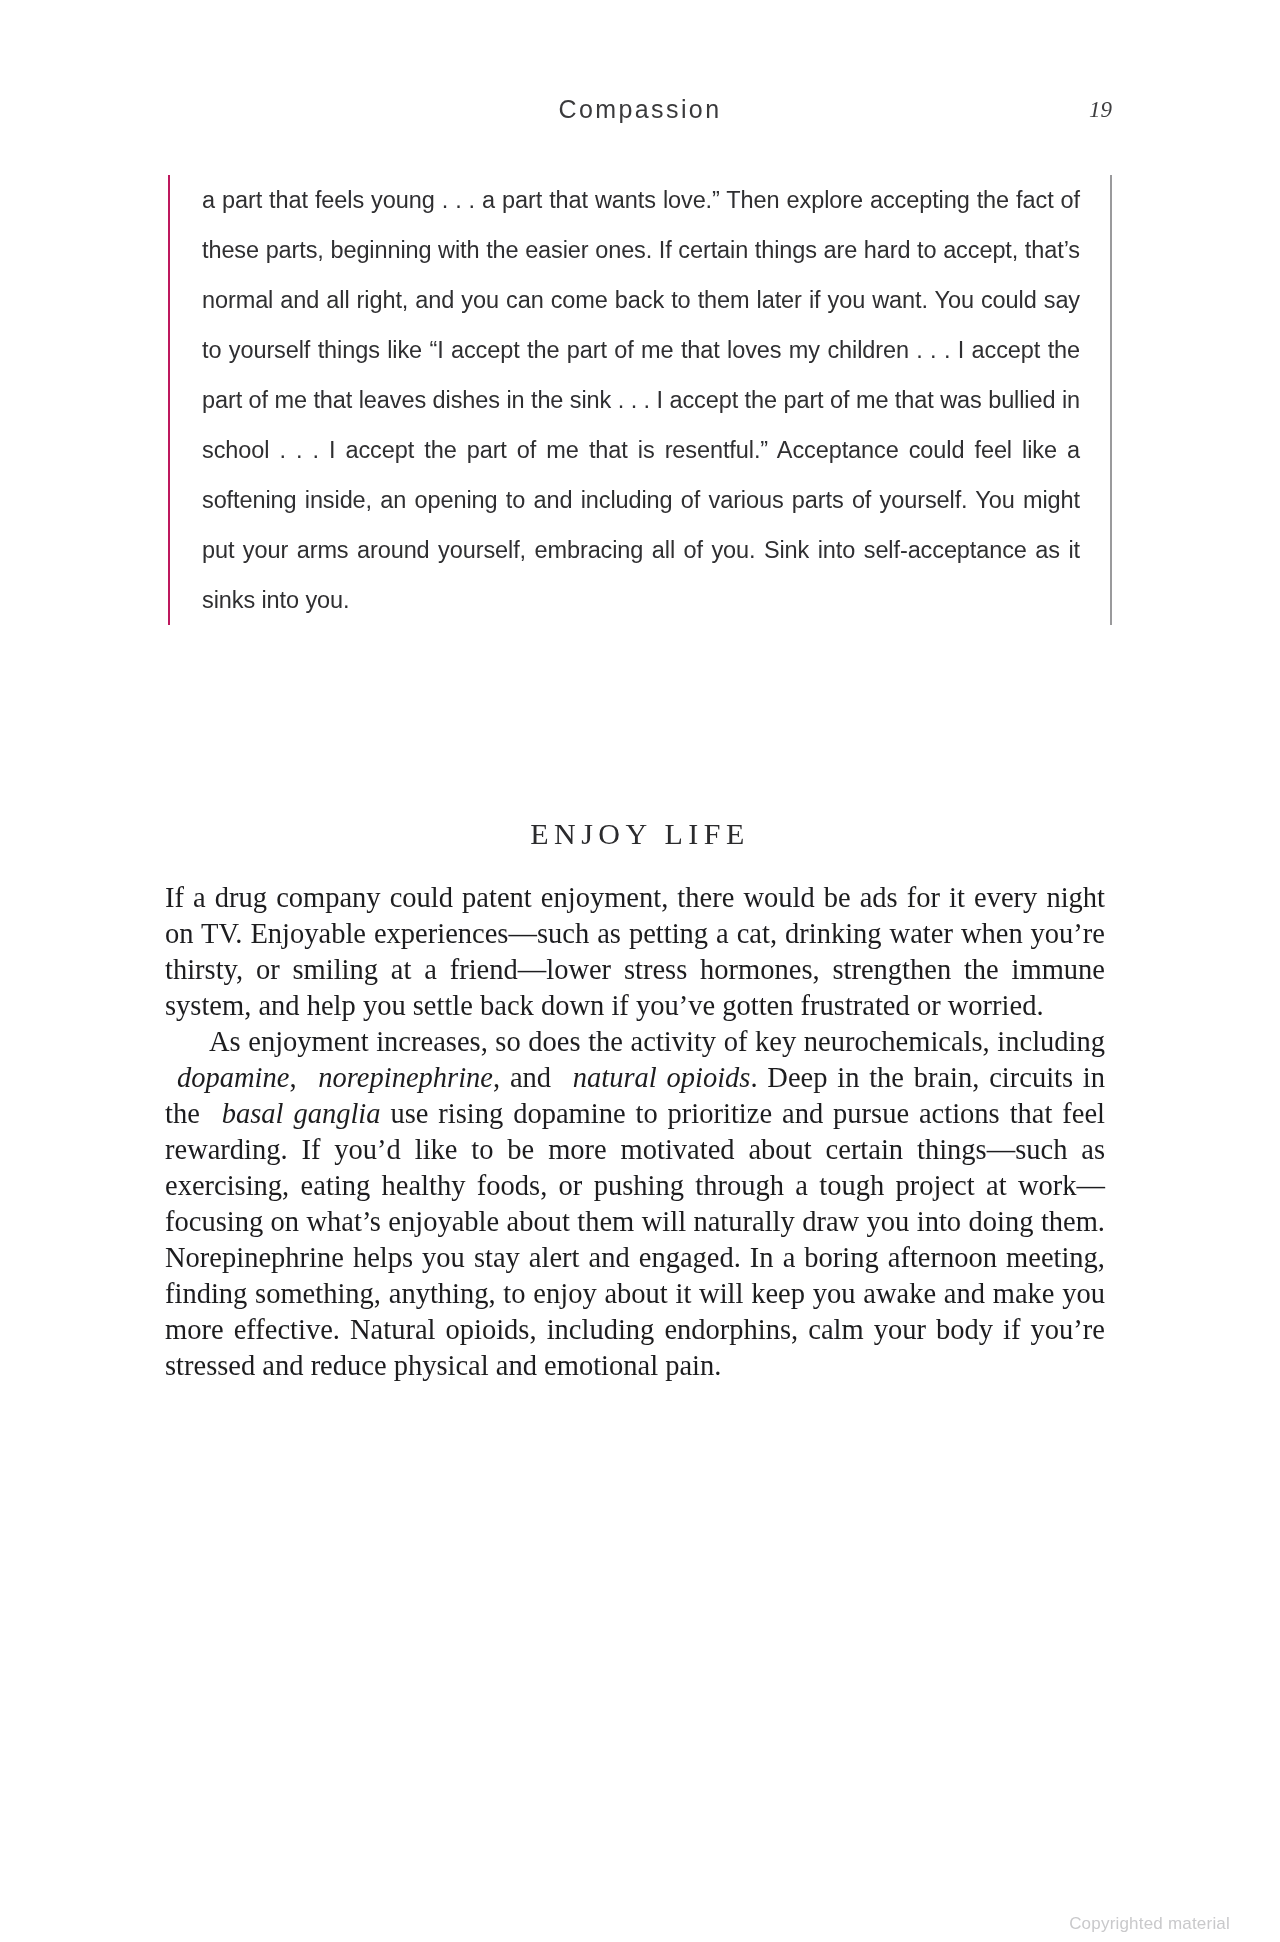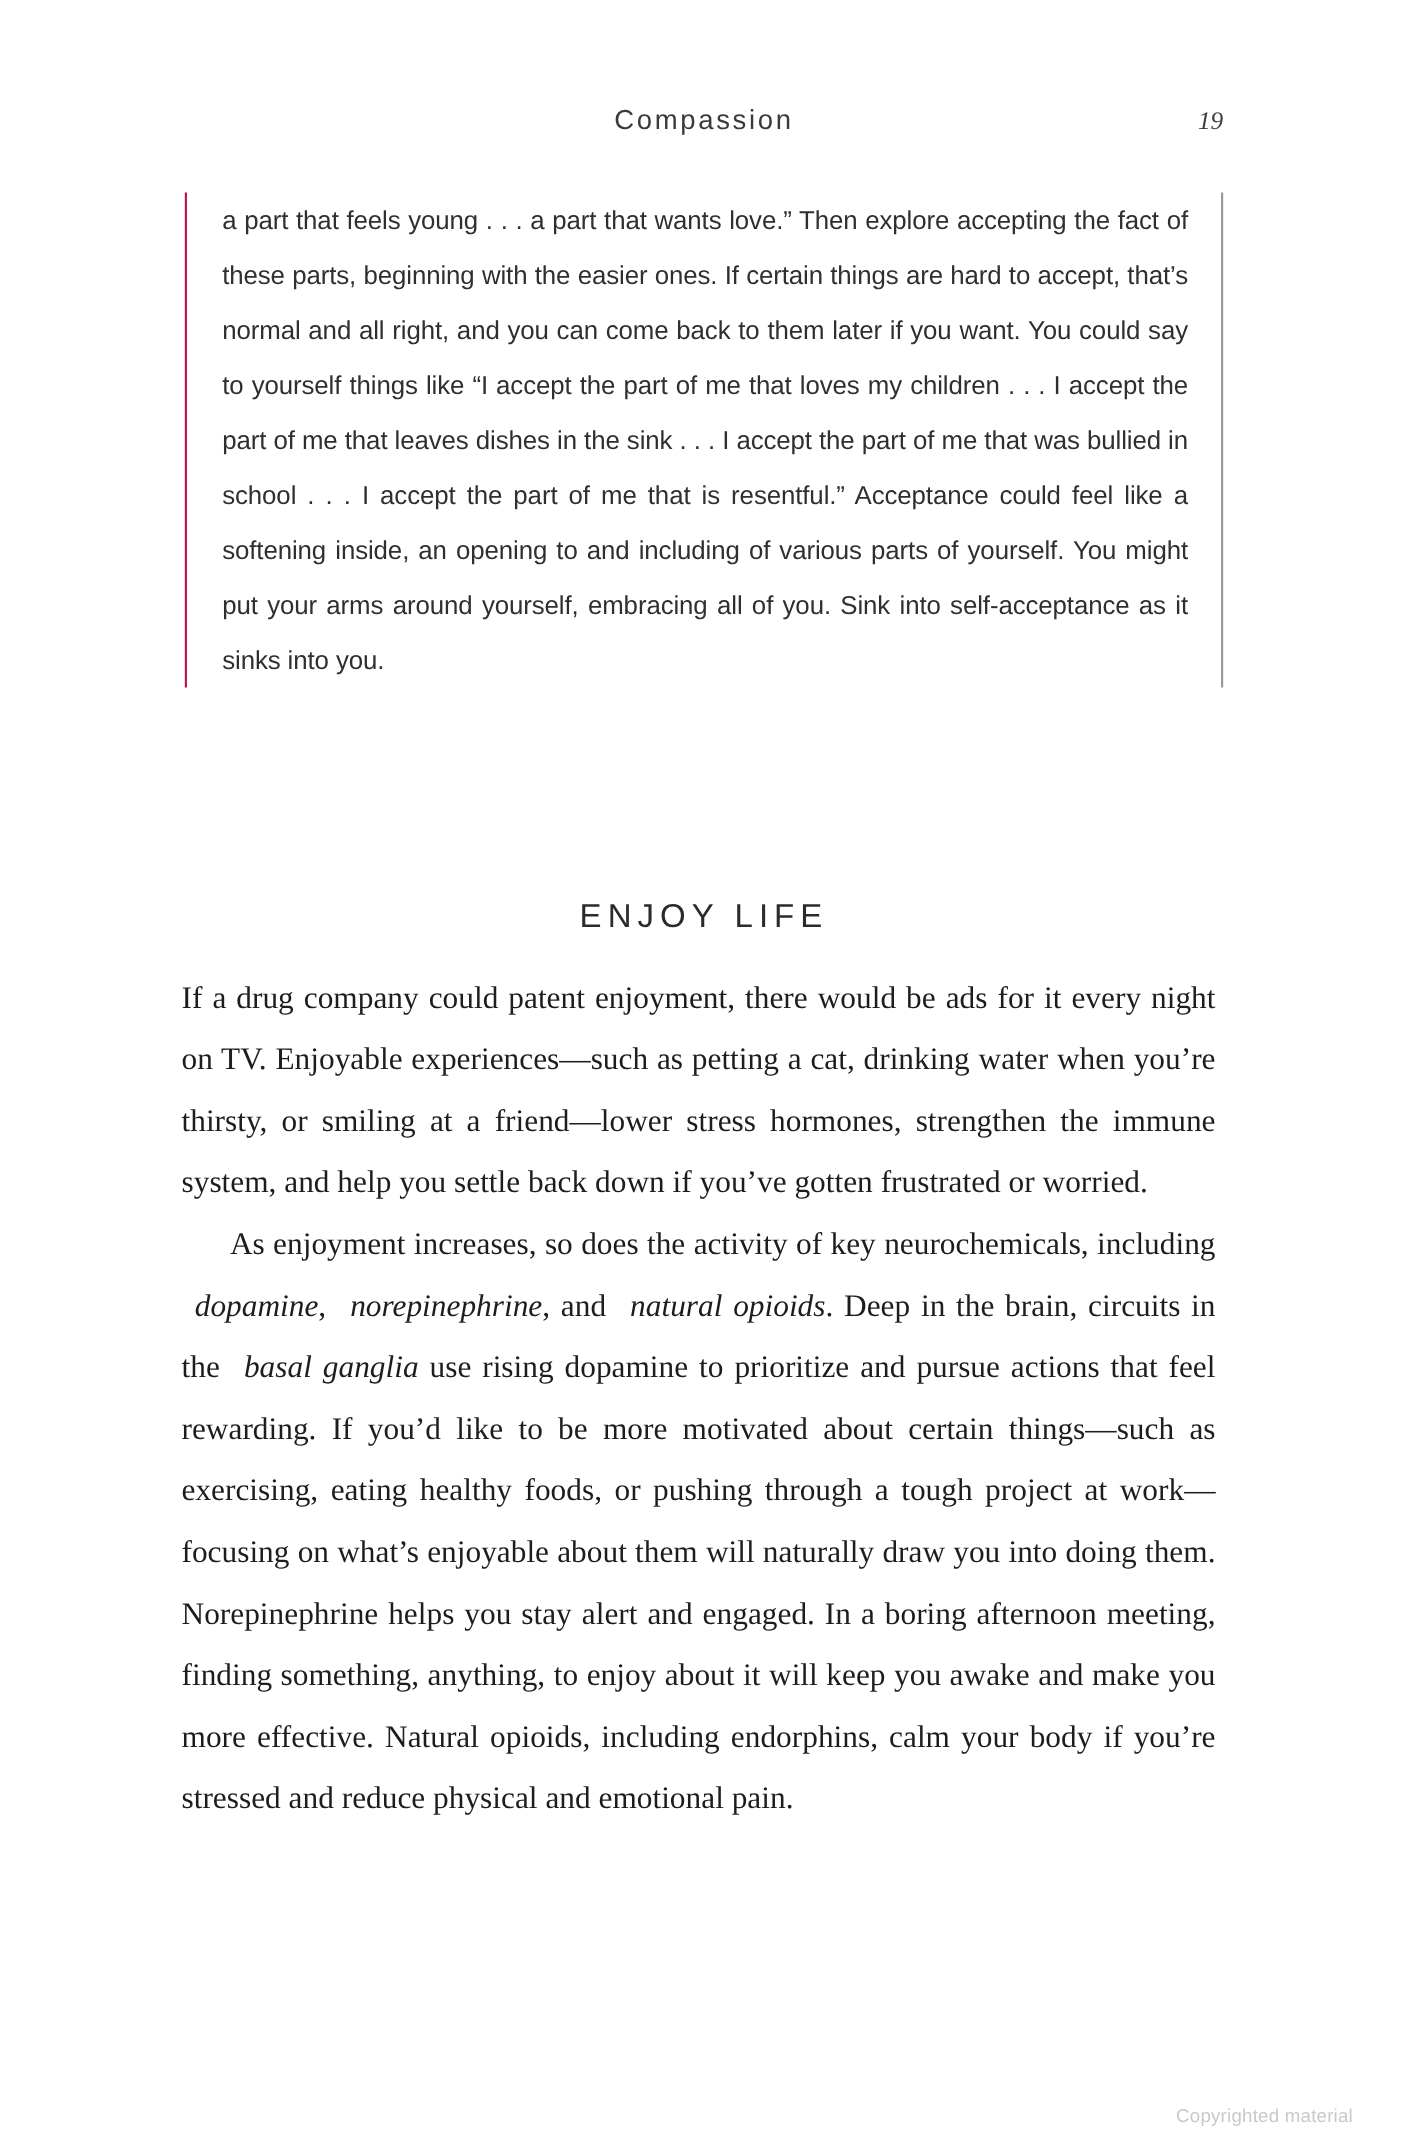--- a/index.html
+++ b/index.html
@@ -80,40 +80,40 @@
     hyphens: none;
   }
 
   
   .section-heading {
     position: absolute;
     top: 792px;
     left: 168px;
     width: 944px;
     text-align: center;
-    font-family: Liberation Sans, sans-serif;
+    font-family: Liberation Serif, serif;
     font-size: 30px;
     letter-spacing: 5.5px;
     color: #2b2b2d;
     font-weight: 400;
   }
 
   
   .body-copy {
     position: absolute;
     top: 880px;
     left: 165px;
     width: 940px;
   }
 
   .body-copy p {
     margin: 0;
     font-family: "Liberation Serif", serif;
     font-size: 28.5px;
-    line-height: 56px;
+    line-height: 36px;
     color: #1d1d1f;
     text-align: justify;
     text-align-last: left;
     -webkit-hyphens: none;
     hyphens: none;
   }
 
   .body-copy p.indent {
     text-indent: 44px;
   }

